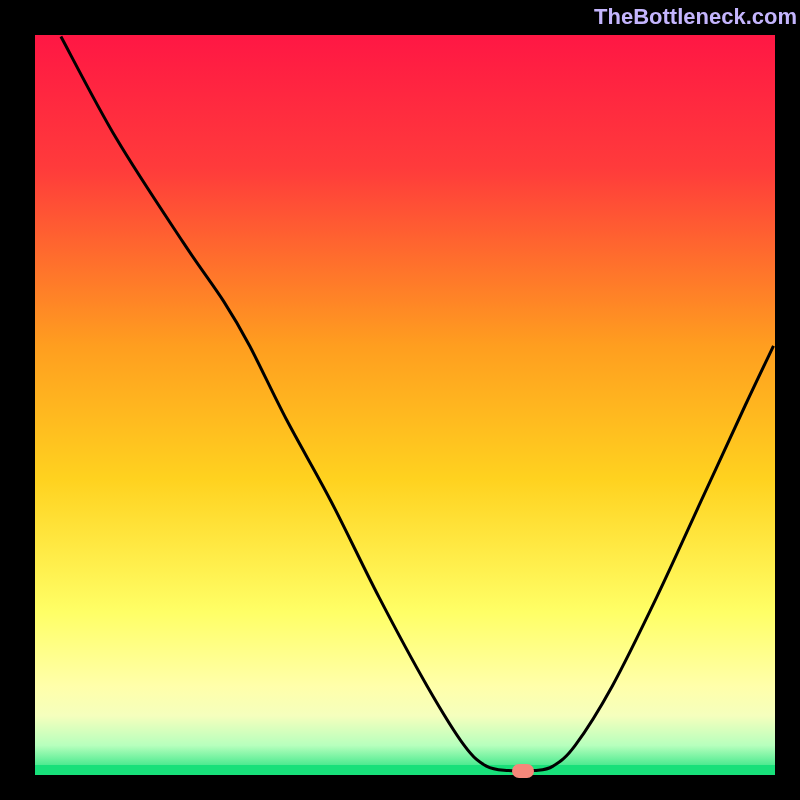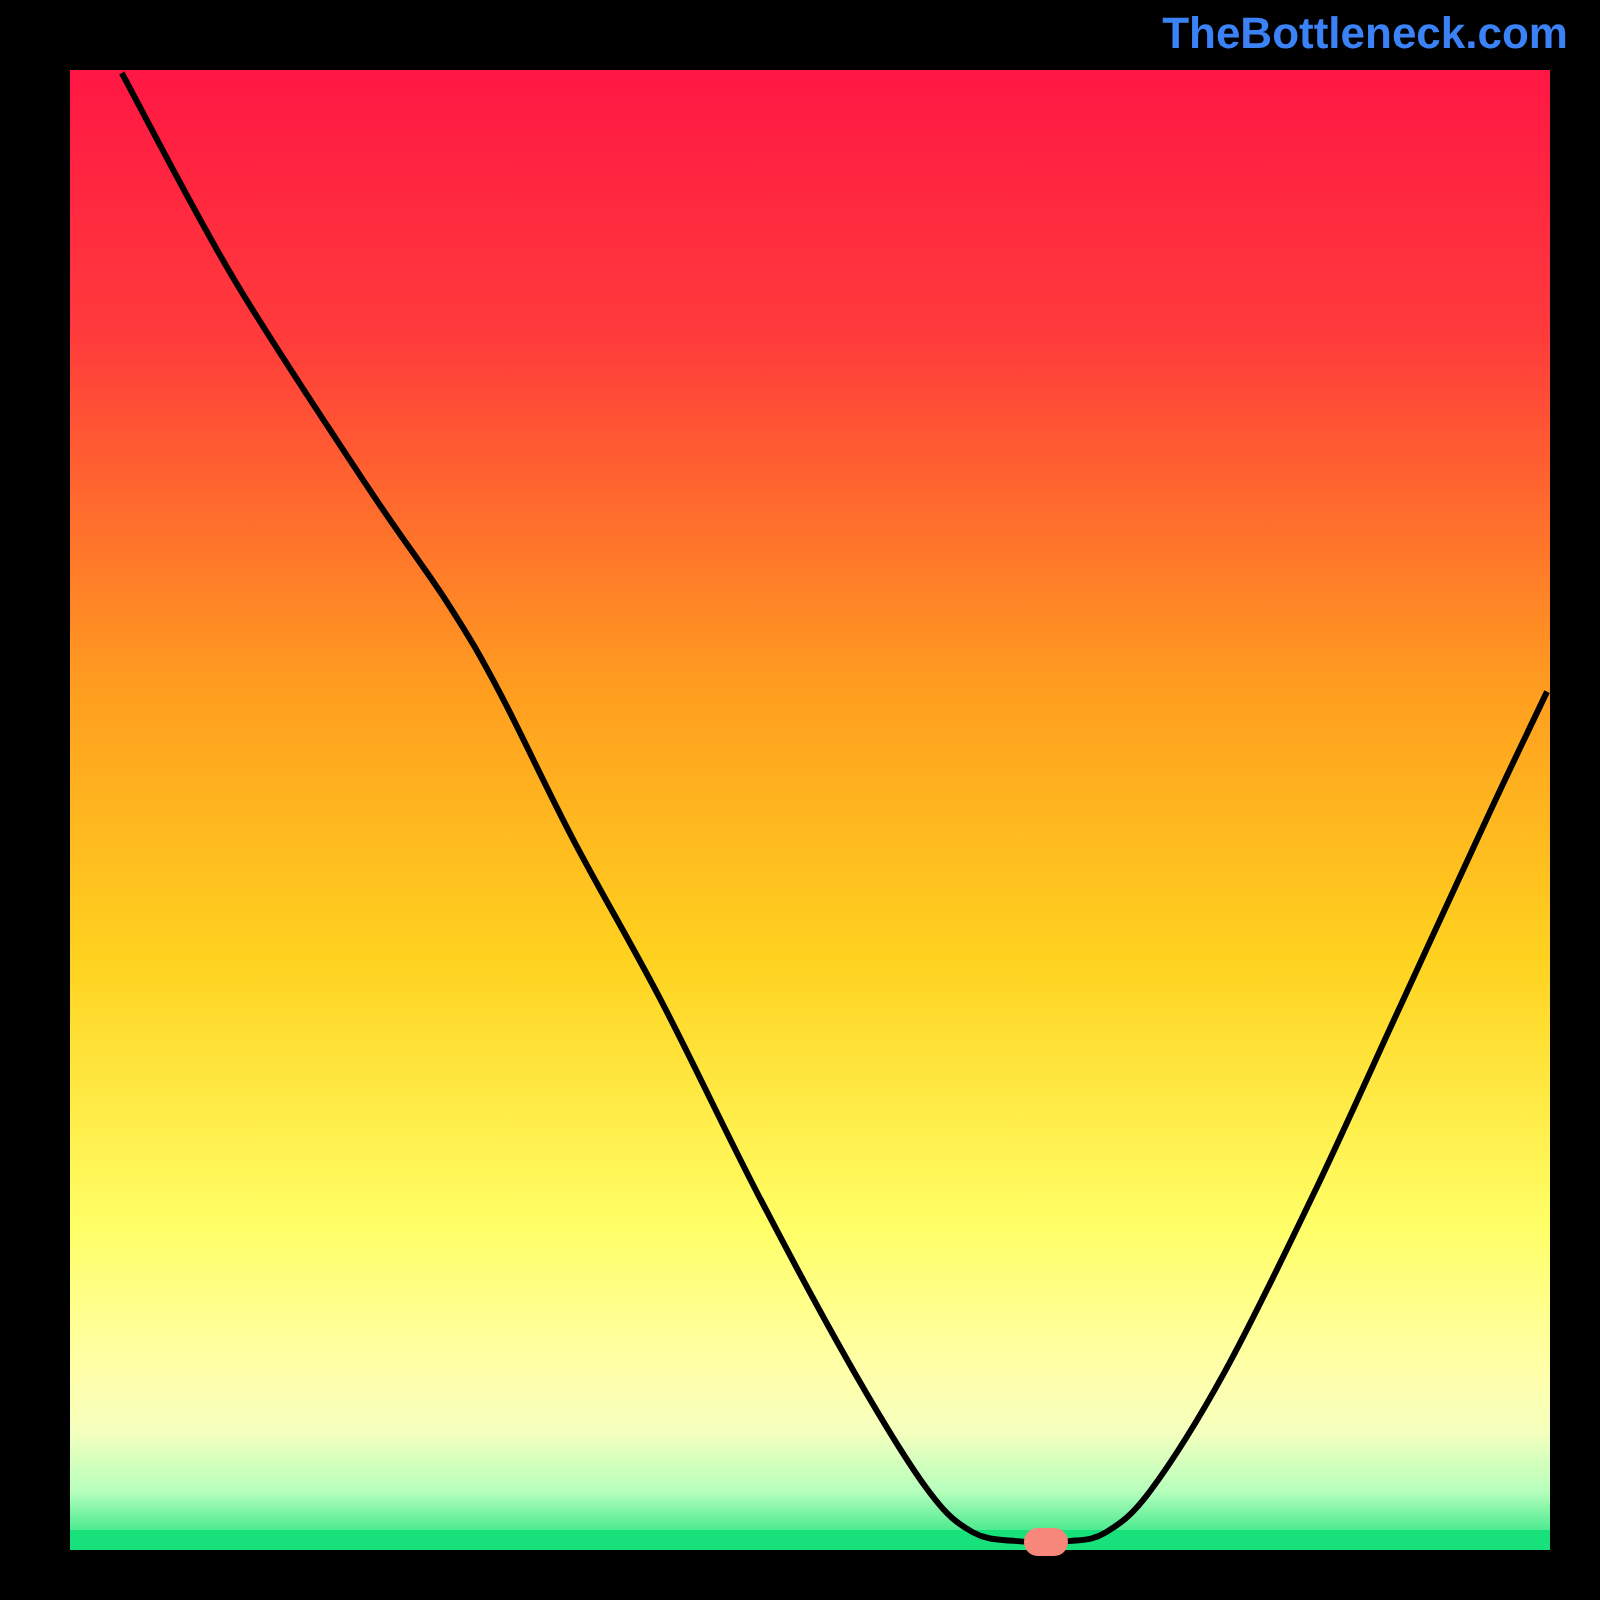--- a/index.html
+++ b/index.html
@@ -11,25 +11,25 @@
     overflow: hidden;
   }
   .container {
     position: relative;
     width: 800px;
     height: 800px;
   }
   .watermark {
     position: absolute;
     top: 4px;
-    right: 16px;
+    right: 3px;
     font-family: Arial, Helvetica, sans-serif;
     font-size: 22px;
     font-weight: bold;
-    color: #3b82f6;
+    color: #c4b5fd;
     z-index: 3;
   }
   .plot-area {
     position: absolute;
     left: 35px;
     top: 35px;
     width: 740px;
     height: 740px;
   }
   svg {

